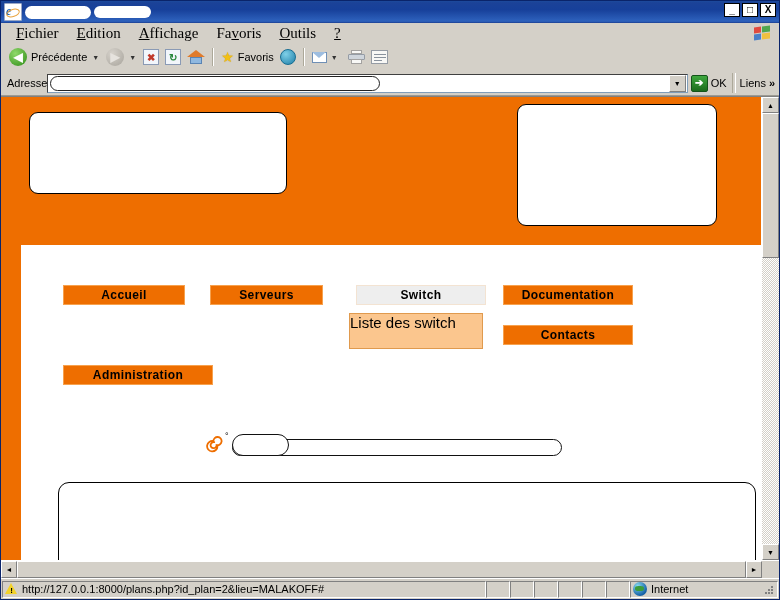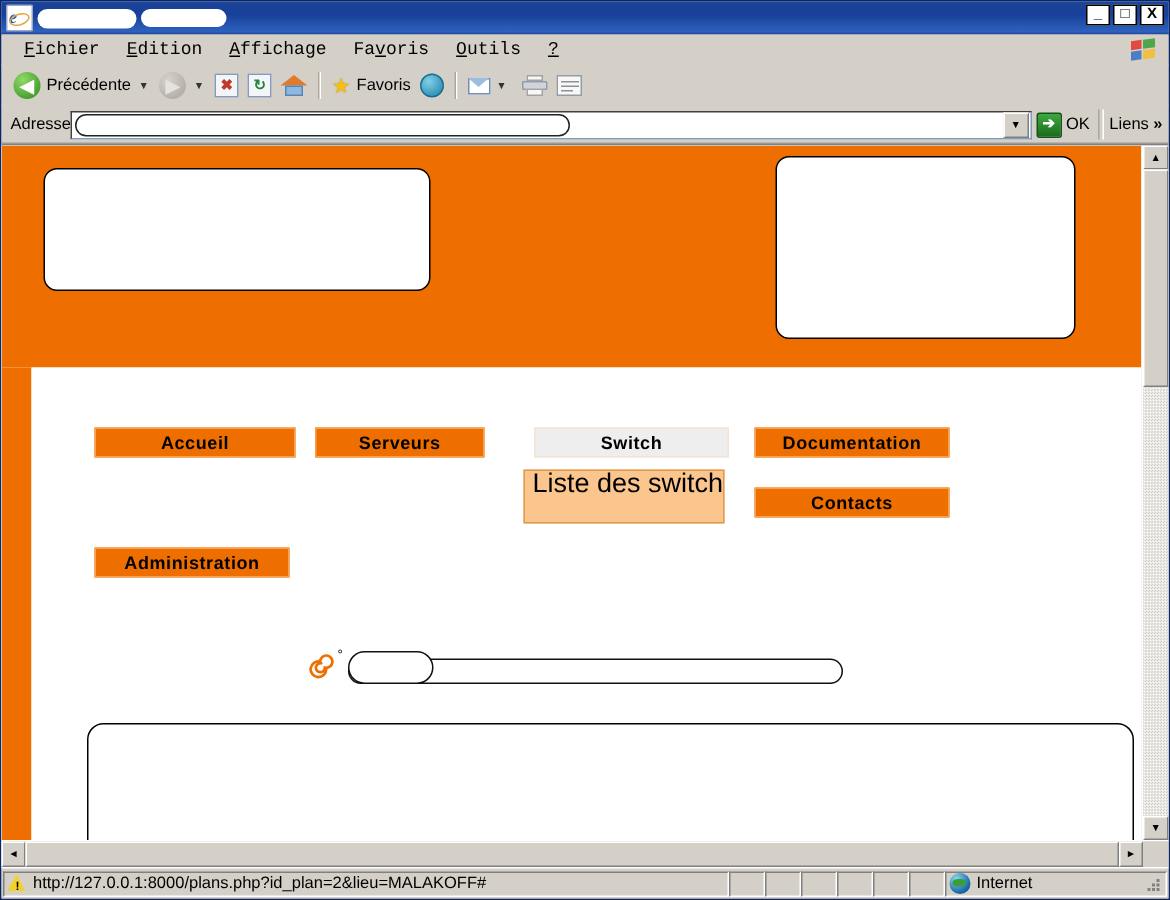--- a/index.html
+++ b/index.html
@@ -71,22 +71,22 @@
 
   
   .menubar{
     height:20px;flex:0 0 20px;
     background:#d4d0c8;
     border-bottom:1px solid #d4d0c8;
     display:flex;align-items:center;
     padding-left:6px;position:relative;
   }
   .menu-item{
-    padding:2px 9px;font-size:12px;color:#000;cursor:default;
-    font-family:Liberation Mono, monospace;
+    padding:2px 9px;font-size:15px;color:#000;cursor:default;
+    font-family:Liberation Serif, serif;
   }
   .menu-item u{text-decoration:underline;}
   .ie-logo{
     position:absolute;right:4px;top:0px;width:26px;height:20px;
     display:flex;align-items:center;justify-content:center;
   }
   .flag{
     width:17px;height:15px;position:relative;
   }
   .flag i{position:absolute;display:block;}
@@ -253,21 +253,21 @@
   }
   .navbtn.hovered{
     background:#eeeeee;border-color:#f3e3d2;
   }
   .submenu{
     position:absolute;
     background:#fbc68e;
     border:1px solid #e09a4e;
     box-sizing:border-box;
     font-family:"Liberation Sans", sans-serif;
-    font-size:18px;color:#000;text-align:right;
+    font-size:15px;color:#000;text-align:left;
     cursor:default;
   }
   .submenu div{line-height:17px;}
   .submenu div.underlined{text-decoration:underline;}
 
   
   .spiral{
     position:absolute;left:202px;top:339px;width:20px;height:20px;
   }
   .spiral svg{display:block;}
@@ -480,26 +480,26 @@
   <div class="viewport">
     <div class="page">
 
       <div class="hdr-orange"></div>
       <div class="logo-box"></div>
       <div class="logo-box2"></div>
 
       <div class="orange-left-strip"></div>
       <div class="content"></div>
 
-      <div class="navbtn" style="left:62px;top:188px;width:134px;">Accueil</div>
+      <div class="navbtn" style="left:62px;top:188px;width:122px;">Accueil</div>
       <div class="navbtn" style="left:209px;top:188px;width:113px;">Serveurs</div>
       <div class="navbtn hovered" style="left:355px;top:188px;width:130px;">Switch</div>
       <div class="navbtn" style="left:502px;top:228px;width:130px;">Contacts</div>
       <div class="navbtn" style="left:502px;top:188px;width:130px;">Documentation</div>
-      <div class="navbtn" style="left:62px;top:268px;width:130px;">Administration</div>
+      <div class="navbtn" style="left:62px;top:268px;width:150px;">Administration</div>
 
       <div class="submenu" style="left:348px;top:216px;width:134px;height:36px;">
         <div>Liste des switch</div>
       </div>
 
       <div class="spiral">
         <svg width="20" height="20" viewBox="0 0 20 20">
           <path d="M14.5 10.2a5.2 5.2 0 1 1-4.1-5.1 4.1 4.1 0 1 1 3.2 4.0 3.0 3.0 0 1 1-2.4-2.9" fill="none" stroke="#ee6e00" stroke-width="1.8" stroke-linecap="round"></path>
         </svg>
       </div>

